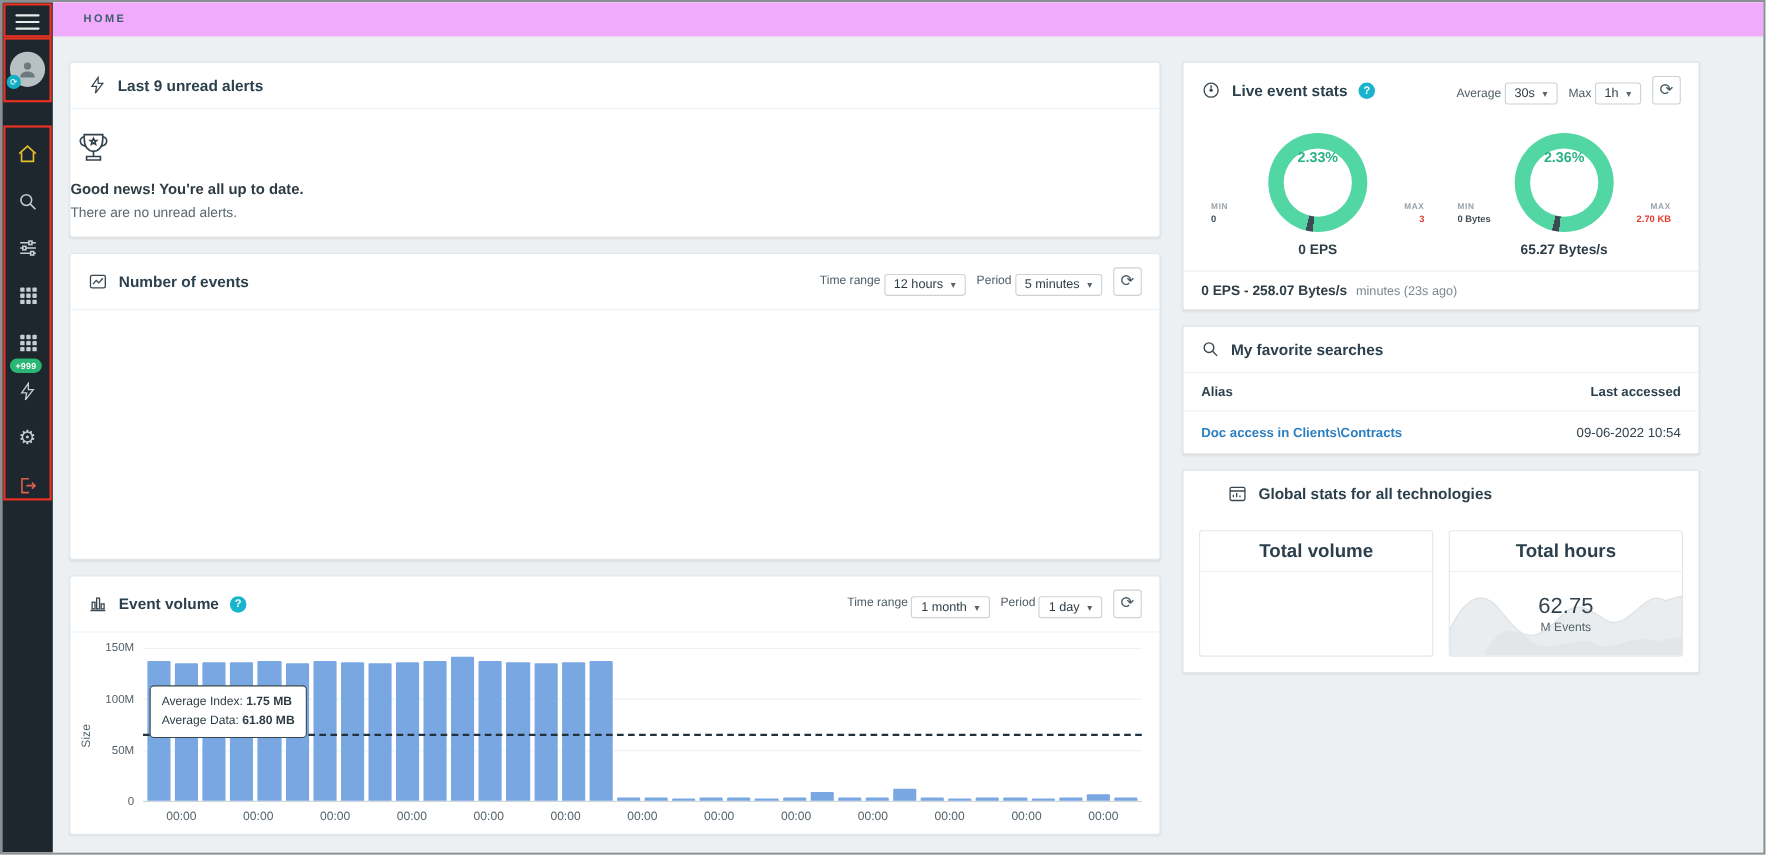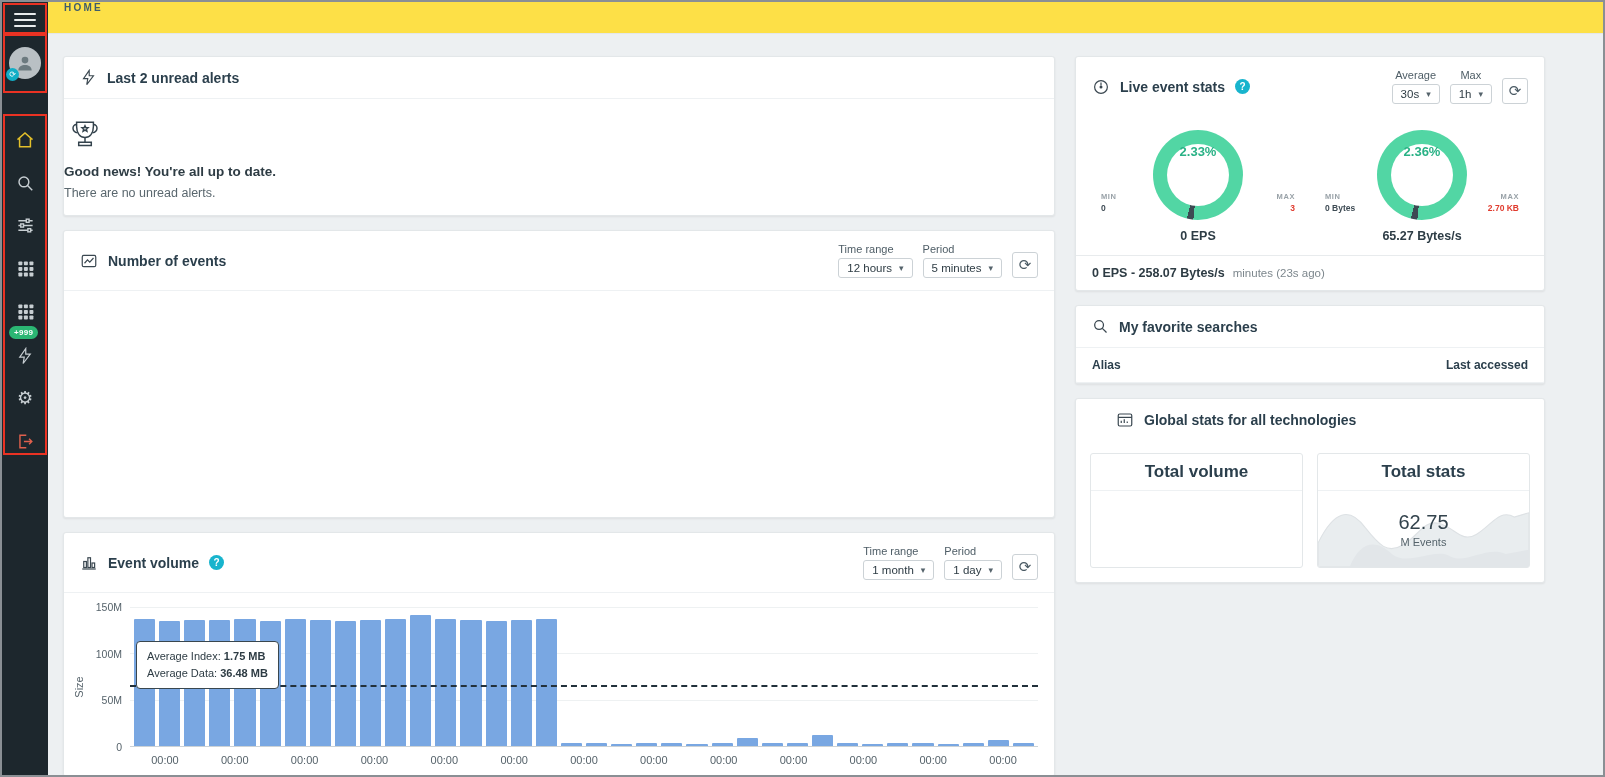--- a/index.html
+++ b/index.html
@@ -24,34 +24,34 @@
   .nav-gear { top:382px; font-size:18px; color:#c7ced2; }
   .nav-logout { top:425px; color:#e0604d; }
   .count-badge { position:absolute; top:324px; left:7px; background:#2bb673; color:#fff; font-size:8px; font-weight:bold; padding:2px 5px; border-radius:8px; letter-spacing:.3px; }
   .anno { position:absolute; left:1px; right:1px; border:2px solid #ea3223; pointer-events:none; z-index:20; }
   .anno-hamburger { top:1px; height:31px; }
   .anno-avatar { top:32px; height:59px; }
   .anno-nav { top:112px; height:341px; }
 
   
   .shell { flex:1; display:flex; flex-direction:column; min-width:0; }
-  .topbar { height:32px; background:#fde047; border-bottom:1px solid #e4e7e9; display:flex; padding-left:16px; flex:none; }
+  .topbar { height:32px; background:#f0abfc; border-bottom:1px solid #e4e7e9; display:flex; align-items:center; padding-left:28px; flex:none; }
   .breadcrumb { font-size:10px; font-weight:bold; letter-spacing:2.2px; color:#3f5d6b; }
   .main { flex:1; background:#edf0f2; padding:22px 58px 0 15px; display:flex; gap:20px; overflow:hidden; }
   .col-left { width:992px; flex:none; display:flex; flex-direction:column; gap:14px; }
   .col-right { flex:1; display:flex; flex-direction:column; gap:14px; min-width:0; }
 
   .card { background:#fff; border:1px solid #e3e7e9; border-radius:3px; box-shadow:0 1px 2px rgba(34,36,38,.08); }
   .card-head { display:flex; align-items:center; gap:10px; padding:12px 16px; border-bottom:1px solid #eef1f3; }
   .card-title { font-size:14px; font-weight:bold; color:#2b3f4c; }
   .t-icon { color:#3a4750; display:flex; align-items:center; }
   .help-badge { width:15px; height:15px; border-radius:50%; background:#18b4cd; color:#fff; font-size:10px; font-weight:bold; display:flex; align-items:center; justify-content:center; cursor:pointer; }
   .spacer { flex:1; }
 
-  .ctrl-group { display:flex; flex-direction:column; gap:3px; }
+  .ctrl-group { display:flex; gap:3px; }
   .ctrl-label { font-size:11px; color:#4e5d66; }
   .select { display:flex; align-items:center; gap:7px; background:#fff; border:1px solid #ccd2d6; border-radius:3px; padding:3px 8px; font-size:11.5px; color:#2e3c44; cursor:pointer; white-space:nowrap; }
   .select .chev { font-size:9px; color:#55636b; }
   .refresh-btn { width:26px; height:26px; border:1px solid #ccd2d6; border-radius:3px; background:#fff; color:#4a5a64; font-size:15px; line-height:24px; text-align:center; cursor:pointer; align-self:flex-end; }
   .controls { display:flex; gap:10px; align-items:flex-end; }
 
   
   .alerts-body { height:116px; display:flex; flex-direction:column; align-items:flex-start; justify-content:center; gap:7px; }
   .alert-headline { font-size:13.5px; font-weight:bold; color:#2e3c44; }
   .alert-sub { font-size:12.5px; color:#5a676e; }
@@ -215,21 +215,21 @@
 
       <div class="col-left">
 
         <section class="card">
           <div class="card-head">
             <span class="t-icon">
               <svg width="17" height="17" viewBox="0 0 24 24" fill="none" stroke="currentColor" stroke-width="1.6">
                   <path d="M13 2 5 13.5h6L9.5 22 19 9.5h-6z"></path>
                 </svg>
             </span>
-            <span class="card-title">Last 2 unread alerts</span>
+            <span class="card-title">Last 9 unread alerts</span>
           </div>
           <div class="alerts-body">
             <svg width="42" height="42" viewBox="0 0 40 40" fill="none" stroke="#33424c" stroke-width="1.4">
               <path d="M12 7h16v4c0 6.5-3.4 10.5-8 10.5S12 17.5 12 11z"></path>
               <path d="M12 9C7.5 9 7 16 13 17"></path>
               <path d="M28 9c4.5 0 5 7-1 8"></path>
               <path d="M20 21.5V26"></path>
               <path d="M14 26h12v3H14z"></path>
               <path d="M20 10.2l.8 1.8 2 .1-1.5 1.3.5 2-1.8-1.1-1.8 1.1.5-2-1.5-1.3 2-.1z"></path>
             </svg>
@@ -350,21 +350,21 @@
                       <div class="bar" style="height: 2%; background: rgb(121, 167, 226);"></div>
                       <div class="bar" style="height: 2%; background: rgb(121, 167, 226);"></div>
                       <div class="bar" style="height: 1.33333%; background: rgb(121, 167, 226);"></div>
                       <div class="bar" style="height: 2%; background: rgb(121, 167, 226);"></div>
                       <div class="bar" style="height: 4.66667%; background: rgb(121, 167, 226);"></div>
                       <div class="bar" style="height: 2%; background: rgb(121, 167, 226);"></div>
                     </div>
                   <div class="threshold" style="bottom: 42.6667%;"></div>
                   <div class="chart-tooltip">
                     <div><span>Average Index:</span> <b>1.75 MB</b></div>
-                    <div><span>Average Data:</span> <b>36.48 MB</b></div>
+                    <div><span>Average Data:</span> <b>61.80 MB</b></div>
                   </div>
                 </div>
                 <div class="xlabels">
                     <span>00:00</span>
                     <span>00:00</span>
                     <span>00:00</span>
                     <span>00:00</span>
                     <span>00:00</span>
                     <span>00:00</span>
                     <span>00:00</span>
@@ -464,39 +464,43 @@
                   <circle cx="10" cy="10" r="6.2"></circle>
                   <path d="M14.6 14.6 20.5 20.5"></path>
                 </svg>
             </span>
             <span class="card-title">My favorite searches</span>
           </div>
           <div class="fav-cols">
             <span>Alias</span>
             <span>Last accessed</span>
           </div>
+          <div class="fav-row">
+            <a class="fav-link">Doc access in Clients\Contracts</a>
+            <span class="fav-date">09-06-2022 10:54</span>
+          </div>
         </section>
 
         <section class="card">
           <div class="card-head" style="border-bottom:none;padding-left:40px;">
             <span class="t-icon">
               <svg width="18" height="18" viewBox="0 0 24 24" fill="none" stroke="currentColor" stroke-width="1.6">
                   <rect x="3" y="4" width="18" height="16" rx="2"></rect>
                   <path d="M3 8.5h18"></path>
                   <path d="M7 16v-3M11 16v-5M15 16v-2"></path>
                 </svg>
             </span>
             <span class="card-title">Global stats for all technologies</span>
           </div>
           <div class="global-body">
             <div class="tile">
               <div class="tile-head">Total volume</div>
             </div>
             <div class="tile">
-              <div class="tile-head">Total stats</div>
+              <div class="tile-head">Total hours</div>
               <div class="tile-body">
                 <svg viewBox="0 0 200 70" preserveAspectRatio="none">
                   <path d="M0 48 C15 18 30 14 45 34 C58 50 66 58 80 50 C95 42 100 26 115 30 C130 34 136 48 150 40 C164 32 172 16 186 24 L200 20 200 70 0 70 Z" fill="#e9edef" stroke="#dde1e4" stroke-width="1"></path>
                   <path d="M30 70 C40 46 55 44 70 58 C85 70 110 52 125 60 C140 68 160 50 178 58 L200 54 200 70 Z" fill="#e2e6e9" stroke="none"></path>
                 </svg>
                 <div class="tile-num">
                   <span class="tile-value">62.75</span>
                   <span class="tile-unit">M Events</span>
                 </div>
               </div>

